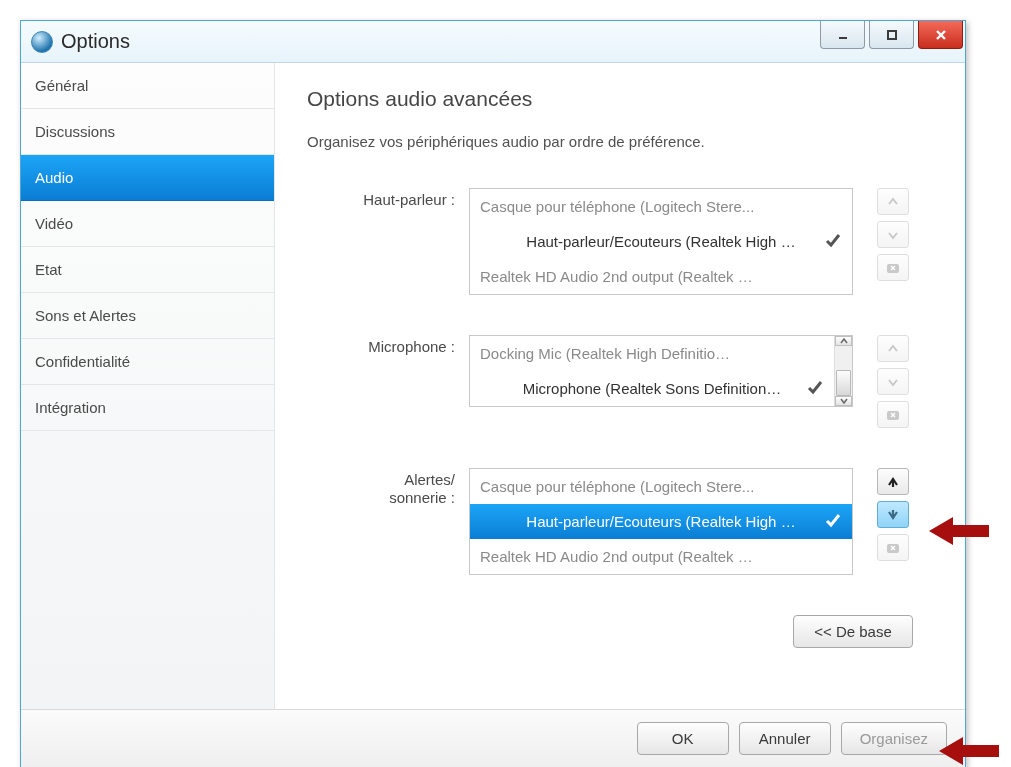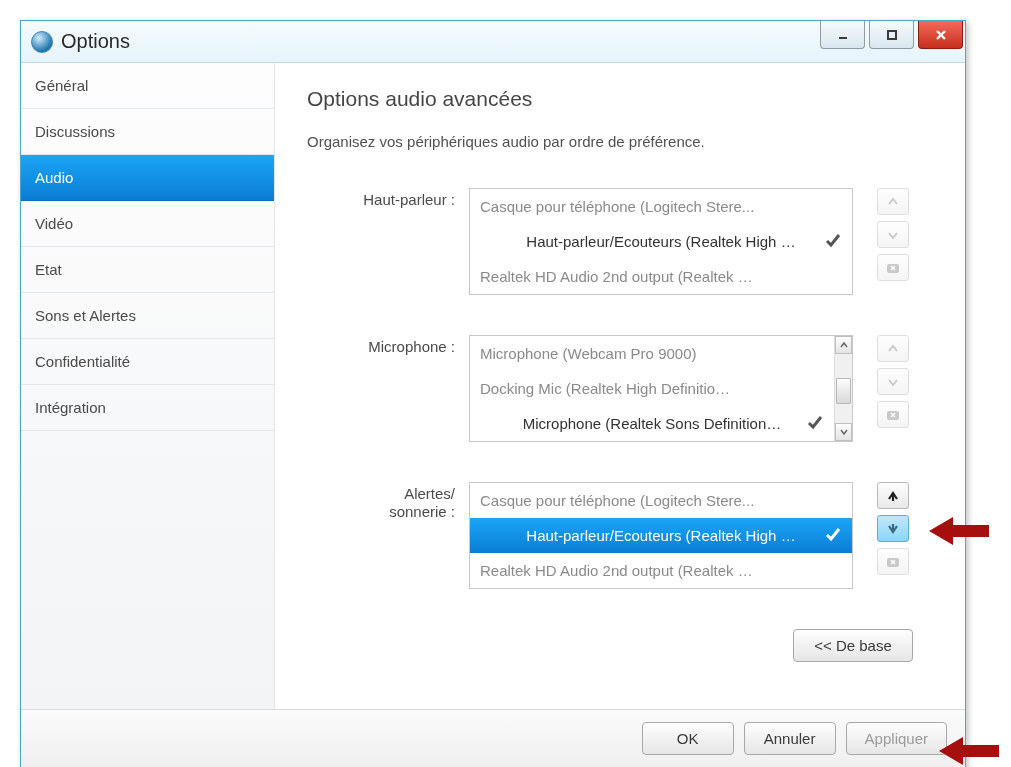--- a/index.html
+++ b/index.html
@@ -308,21 +308,20 @@
                 </svg>
               </div>
           </div>
         </div>
       </div>
 
       <div class="field">
         <div class="label">Microphone :</div>
         <div class="listbox-wrap">
           <div class="listbox with-scroll">
-            <div class="lb-item">Microphone (Webcam Pro 9000)</div>
             <div class="lb-item">Docking Mic (Realtek High Definitio…</div>
             <div class="lb-item checked">
               <span>Microphone (Realtek Sons Definition…</span>
               <span class="chk"><svg width="18" height="18">
                     <polyline points="3,10 7,14 15,4" fill="none" stroke="#555" stroke-width="3"></polyline>
                   </svg></span>
             </div>
             <div class="scrollbar">
               <div class="sb-btn">
                   <svg width="8" height="8">
@@ -404,21 +403,21 @@
       <div class="basic-row">
         <div class="btn basic">&lt;&lt;  De base</div>
       </div>
 
     </div>
   </div>
 
   <div class="footer">
     <div class="btn">OK</div>
     <div class="btn">Annuler</div>
-    <div class="btn disabled">Appliquer</div>
+    <div class="btn disabled">Organisez</div>
   </div>
 
   <svg class="redarrow" style="left:908px; top:490px" viewBox="0 0 60 40">
     <polygon points="0,20 24,6 24,14 60,14 60,26 24,26 24,34" fill="#a70f0f"></polygon>
   </svg>
   <svg class="redarrow" style="left:918px; top:710px" viewBox="0 0 60 40">
     <polygon points="0,20 24,6 24,14 60,14 60,26 24,26 24,34" fill="#a70f0f"></polygon>
   </svg>
 
 </div>

